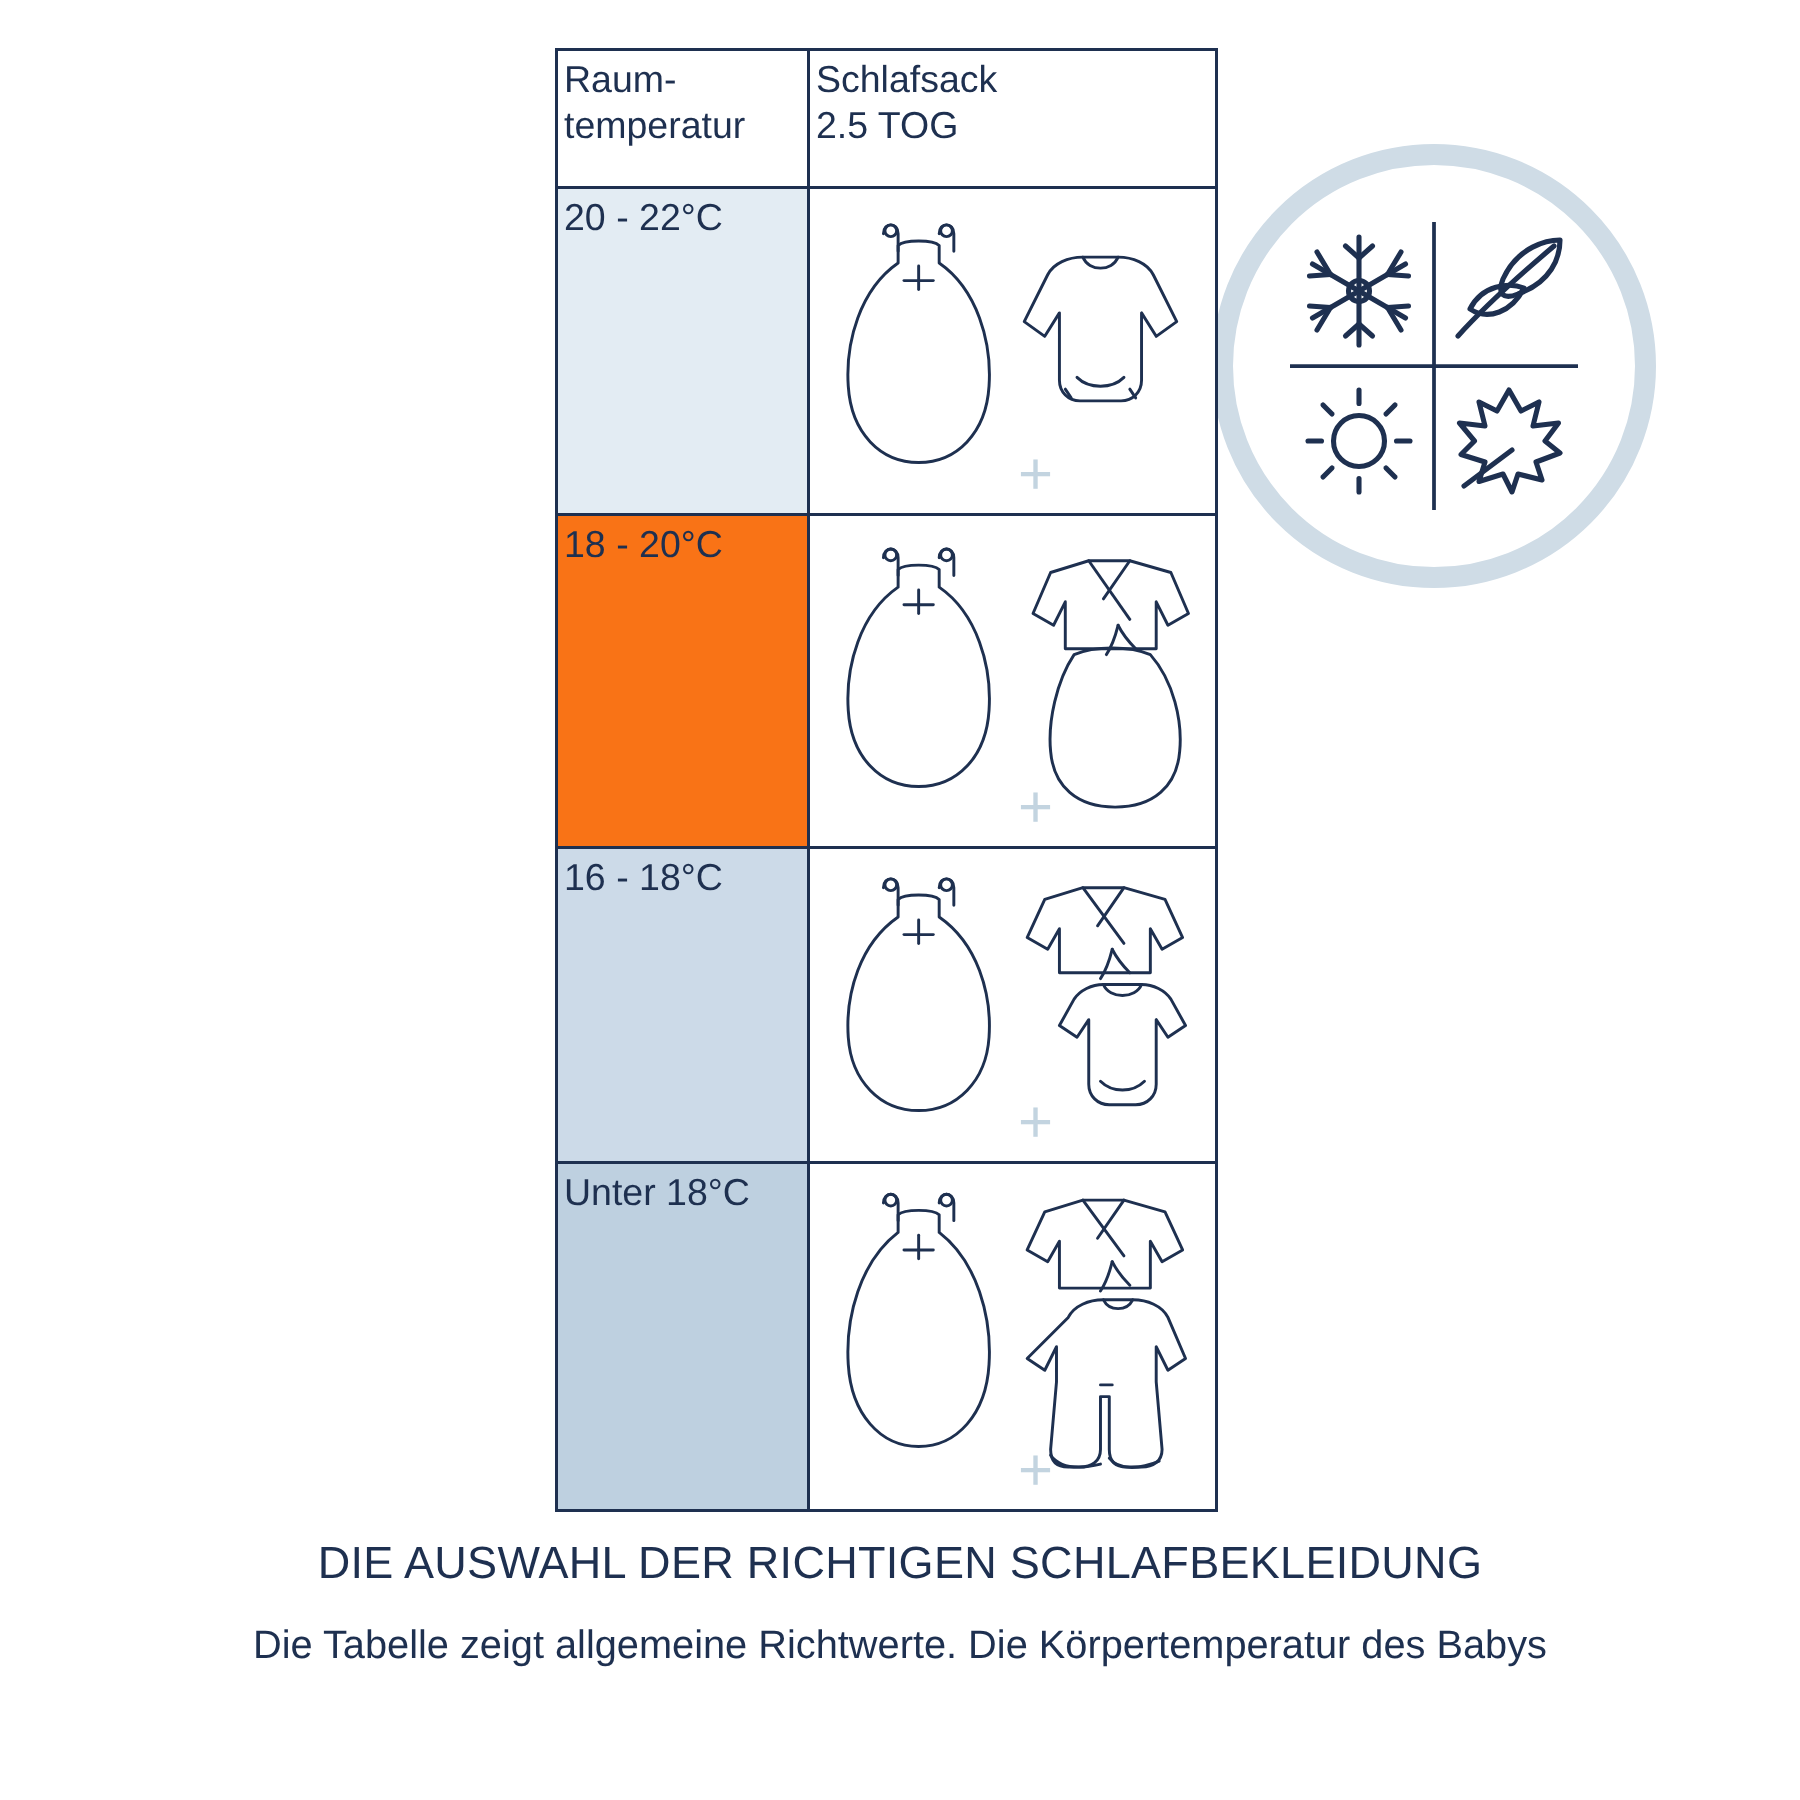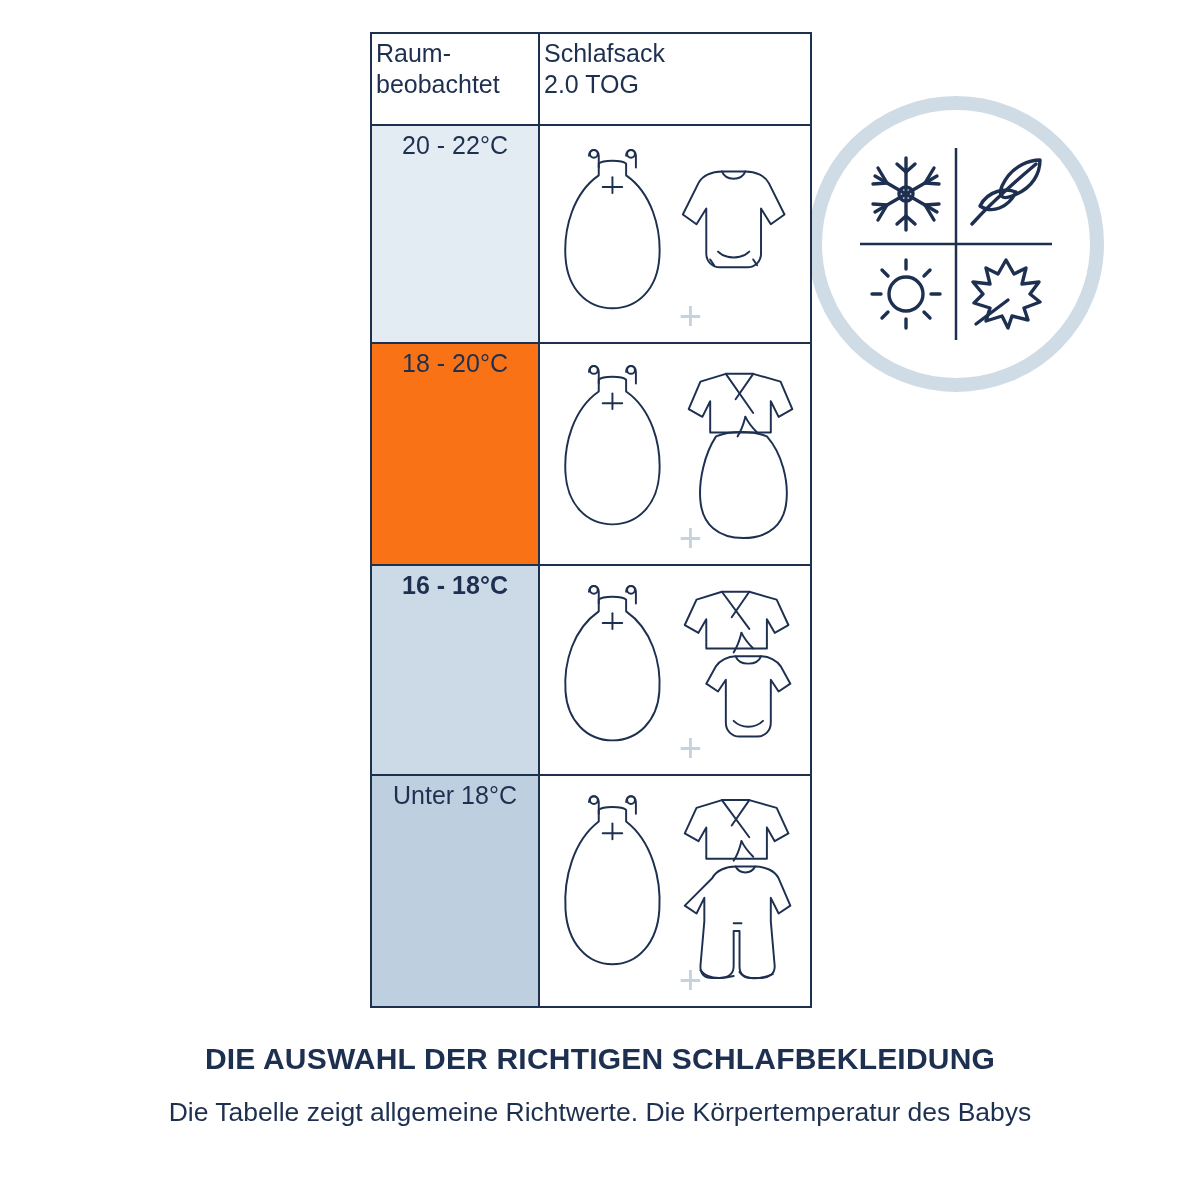--- a/index.html
+++ b/index.html
@@ -70,26 +70,25 @@
   .head-cell.center {
     text-align: left;
     padding-left: 0;
   }
 
   .temp-cell {
     font-size: 25px;
     padding: 14px 0 0 16px;
     line-height: 1.2;
     color: #1e3050;
-    text-align: center;
   }
 
   .t1 { background: #e3ecf3; }
   .t2 { background: #f97316; }
-  .t3 { background: #ccdae8; font-weight: bold; }
+  .t3 { background: #ccdae8; }
   .t4 { background: #bed0e0; }
 
   .art-cell {
     background: #ffffff;
     position: relative;
   }
   .art-cell svg {
     display: block;
     width: 100%;
     height: 100%;
@@ -114,24 +113,24 @@
   
   #caption-block {
     position: absolute;
     left: 0;
     top: 1026px;
     width: 1200px;
     text-align: center;
   }
   #caption-title {
     font-size: 30px;
-    font-weight: bold;
+    font-weight: normal;
     letter-spacing: 0.2px;
     color: #1e3050;
-    margin: 16px 0 18px 0;
+    margin: 0 0 18px 0;
   }
   #caption-text {
     font-size: 26.5px;
     line-height: 1.38;
     color: #1e3050;
     margin: 16px auto;
     width: 1030px;
   }
 </style>
 </head>
@@ -198,25 +197,25 @@
 
 <table id="clothing-table">
   <colgroup>
       <col class="col-temp">
       <col class="col-bag">
     </colgroup>
   <thead>
     <tr>
       <th class="head-cell">
         <div>Raum-</div>
-        <div>beobachtet</div>
+        <div>temperatur</div>
       </th>
       <th class="head-cell center">
         <div>Schlafsack</div>
-        <div>2.0 TOG</div>
+        <div>2.5 TOG</div>
       </th>
     </tr>
   </thead>
   <tbody>
 
     <tr class="r1">
       <td class="temp-cell t1">20 - 22°C</td>
       <td class="art-cell">
         <svg viewBox="0 0 268 204">
           <g stroke="#1e3050" stroke-width="2" fill="none" stroke-linejoin="round" stroke-linecap="round">

